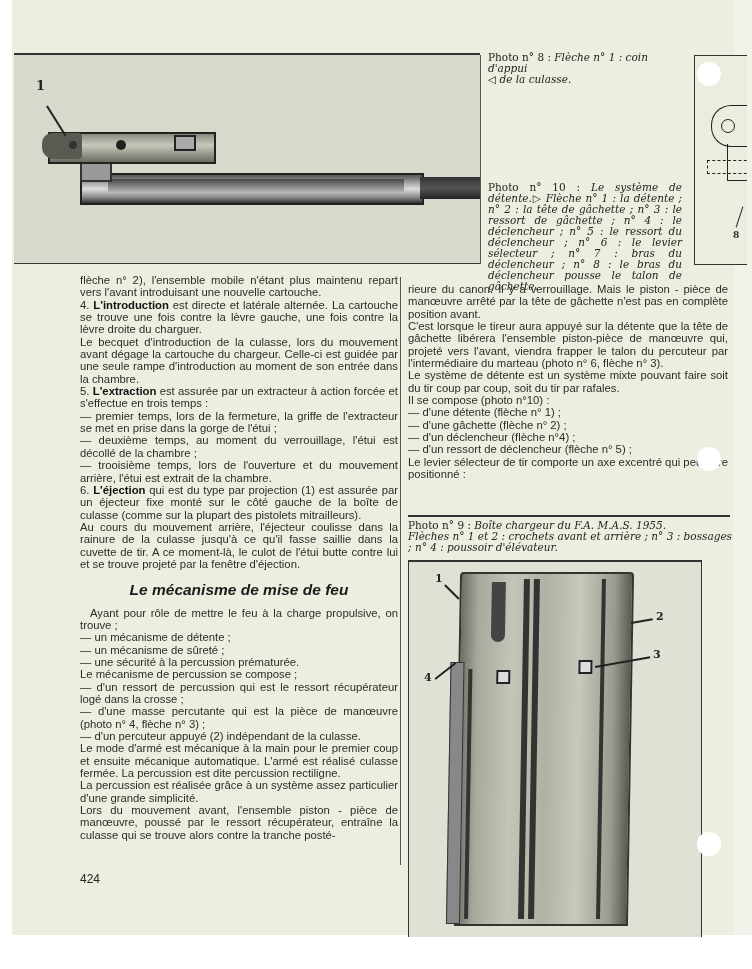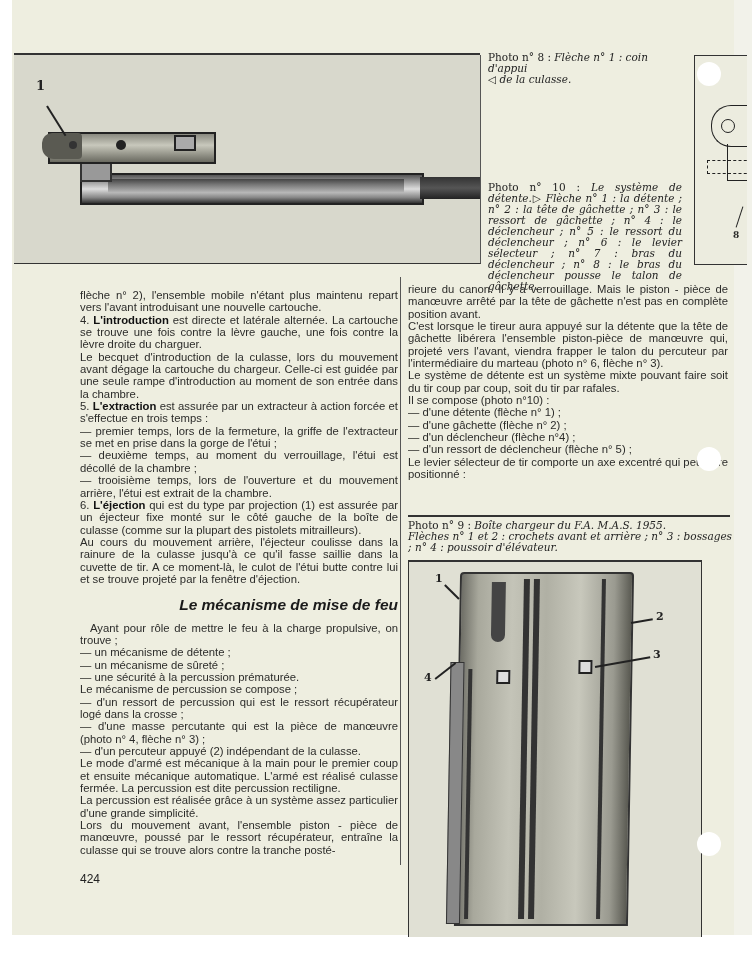--- a/index.html
+++ b/index.html
@@ -34,24 +34,24 @@
   .diagram .dot { position:absolute; left:26px; top:63px; width:12px; height:12px; border:1.5px solid #222; border-radius:50%; }
   .diagram .stem { position:absolute; left:32px; top:88px; width:24px; height:36px; border-left:1.5px solid #222; border-bottom:1.5px solid #222; }
   .diagram .dash { position:absolute; left:12px; top:104px; width:44px; height:12px; border:1.5px dashed #222; border-right:none; }
   .diagram .lbl8 { position:absolute; left:38px; top:174px; font-family:"DejaVu Serif", serif; font-size:9px; font-weight:bold; }
   .diagram .line8 { position:absolute; left:44px; top:150px; width:1px; height:22px; background:#222; transform:rotate(18deg); }
 
   
   .col { position:absolute; font-size:11.3px; line-height:12.35px; color:#2c2c2a; text-align:justify; }
   .col p { margin:0; }
   .col b { font-weight:bold; color:#111; }
-  .col-left { left:80px; top:289px; width:318px; }
+  .col-left { left:80px; top:274px; width:318px; }
   .col-right { left:408px; top:283px; width:320px; }
   .col-divider { position:absolute; left:400px; top:277px; width:1px; height:588px; background:#555; }
-  .heading { font-size:15.5px; font-weight:bold; font-style:italic; margin:14px 0 10px 0 !important; color:#1a1a1a; text-align:right; }
+  .heading { font-size:15.5px; font-weight:bold; font-style:italic; margin:14px 0 10px 0 !important; color:#1a1a1a; text-align:center; }
   .indent { text-indent:10px; }
   .page-number { position:absolute; left:80px; top:872px; font-size:12px; color:#222; }
 
   .rule9 { position:absolute; left:408px; top:515px; width:322px; height:1.5px; background:#333; }
   .cap9 { left:408px; top:520px; width:326px; }
 
   
   .photo9 { position:absolute; left:408px; top:560px; width:292px; height:375px; background:#e0e0d4; border-left:1.5px solid #333; border-right:1.5px solid #333; border-top:2px solid #333; overflow:hidden; }
   .mag { position:absolute; left:48px; top:10px; width:170px; height:350px; background:linear-gradient(90deg,#6e6e66 0%,#a8a89c 10%,#c4c4b8 30%,#b0b0a4 50%,#c8c8bc 70%,#9a9a90 90%,#5a5a52 100%); border:2px solid #333; border-radius:4px 4px 0 0; transform:skewX(-1deg); }
   .mag .rib { position:absolute; top:5px; width:6px; height:340px; background:#333; }

